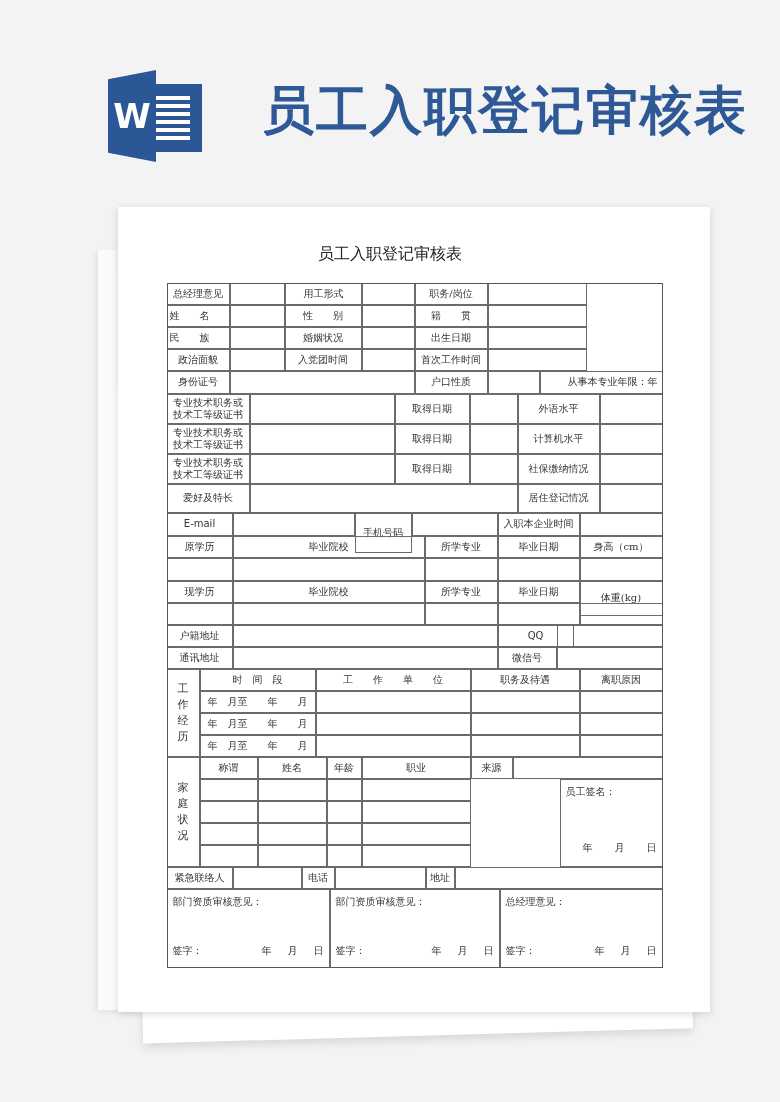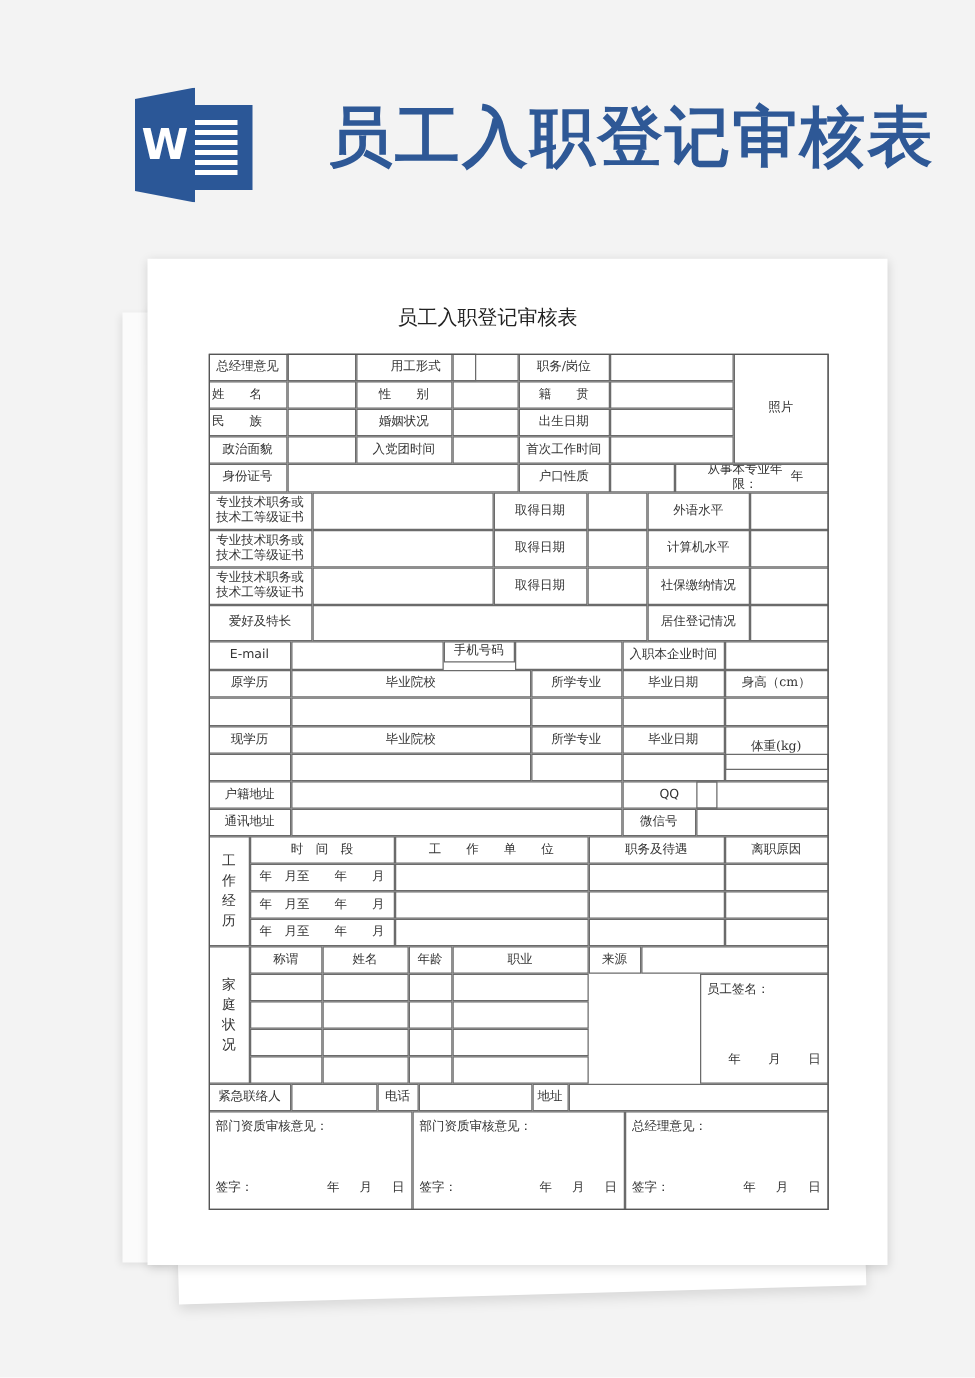--- a/index.html
+++ b/index.html
@@ -49,25 +49,24 @@
 <div class="paper-back"></div>
 <div class="paper"></div>
 
 <div class="doc-title">员工入职登记审核表</div>
 
 <div class="grid">
 
   <div class="c" style="left:167px;top:283px;width:63px;height:22px">总经理意见</div>
   <div class="c" style="left:230px;top:283px;width:55px;height:22px"></div>
   <div class="c" style="left:230px;top:283px;width:132px;height:22px"></div>
-  <div class="c" style="left:285px;top:283px;width:96px;height:22px">用工形式</div>
+  <div class="c" style="left:285px;top:283px;width:78px;height:22px">用工形式</div>
   <div class="c" style="left:362px;top:283px;width:53px;height:22px"></div>
   <div class="c" style="left:415px;top:283px;width:73px;height:22px">职务/岗位</div>
   <div class="c" style="left:488px;top:283px;width:99px;height:22px"></div>
-  <div class="c" style="left:587px;top:283px;width:76px;height:88px">照片</div>
 
   <div class="c l" style="left:167px;top:305px;width:63px;height:22px">姓　　名</div>
   <div class="c" style="left:230px;top:305px;width:55px;height:22px"></div>
   <div class="c" style="left:285px;top:305px;width:77px;height:22px">性　　别</div>
   <div class="c" style="left:362px;top:305px;width:53px;height:22px"></div>
   <div class="c" style="left:415px;top:305px;width:73px;height:22px">籍　　贯</div>
   <div class="c" style="left:488px;top:305px;width:99px;height:22px"></div>
 
   <div class="c l" style="left:167px;top:327px;width:63px;height:22px">民　　族</div>
   <div class="c" style="left:230px;top:327px;width:55px;height:22px"></div>
@@ -80,21 +79,21 @@
   <div class="c" style="left:230px;top:349px;width:55px;height:22px"></div>
   <div class="c" style="left:285px;top:349px;width:77px;height:22px">入党团时间</div>
   <div class="c" style="left:362px;top:349px;width:53px;height:22px"></div>
   <div class="c" style="left:415px;top:349px;width:73px;height:22px">首次工作时间</div>
   <div class="c" style="left:488px;top:349px;width:99px;height:22px"></div>
 
   <div class="c" style="left:167px;top:371px;width:63px;height:23px">身份证号</div>
   <div class="c" style="left:230px;top:371px;width:185px;height:23px"></div>
   <div class="c" style="left:415px;top:371px;width:73px;height:23px">户口性质</div>
   <div class="c" style="left:488px;top:371px;width:52px;height:23px"></div>
-  <div class="c" style="left:540px;top:371px;width:123px;height:23px;justify-content:space-between;padding:0 19px">
+  <div class="c" style="left:540px;top:371px;width:123px;height:23px;justify-content:flex-end;padding:0 4px">
     <span>从事本专业年限：</span>
     <span>年</span>
   </div>
 
   <div class="c" style="left:167px;top:394px;width:83px;height:30px">专业技术职务或
 技术工等级证书</div>
   <div class="c" style="left:250px;top:394px;width:145px;height:30px"></div>
   <div class="c" style="left:395px;top:394px;width:75px;height:30px">取得日期</div>
   <div class="c" style="left:470px;top:394px;width:48px;height:30px"></div>
   <div class="c" style="left:518px;top:394px;width:82px;height:30px">外语水平</div>
@@ -116,21 +115,21 @@
   <div class="c" style="left:518px;top:454px;width:82px;height:30px">社保缴纳情况</div>
   <div class="c" style="left:600px;top:454px;width:63px;height:30px"></div>
 
   <div class="c" style="left:167px;top:484px;width:83px;height:29px">爱好及特长</div>
   <div class="c" style="left:250px;top:484px;width:268px;height:29px"></div>
   <div class="c" style="left:518px;top:484px;width:82px;height:29px">居住登记情况</div>
   <div class="c" style="left:600px;top:484px;width:63px;height:29px"></div>
 
   <div class="c sans" style="left:167px;top:513px;width:66px;height:23px">E-mail</div>
   <div class="c" style="left:233px;top:513px;width:122px;height:23px"></div>
-  <div class="c" style="left:355px;top:513px;width:57px;height:17px">手机号码</div>
+  <div class="c" style="left:355px;top:513px;width:57px;height:40px">手机号码</div>
   <div class="c" style="left:412px;top:513px;width:86px;height:23px"></div>
   <div class="c" style="left:498px;top:513px;width:82px;height:23px">入职本企业时间</div>
   <div class="c" style="left:580px;top:513px;width:83px;height:23px"></div>
 
   <div class="c" style="left:167px;top:536px;width:66px;height:22px">原学历</div>
   <div class="c" style="left:233px;top:536px;width:192px;height:22px">毕业院校</div>
   <div class="c" style="left:425px;top:536px;width:73px;height:22px">所学专业</div>
   <div class="c" style="left:498px;top:536px;width:82px;height:22px">毕业日期</div>
   <div class="c" style="left:580px;top:536px;width:83px;height:22px">身高（cm）</div>
 

